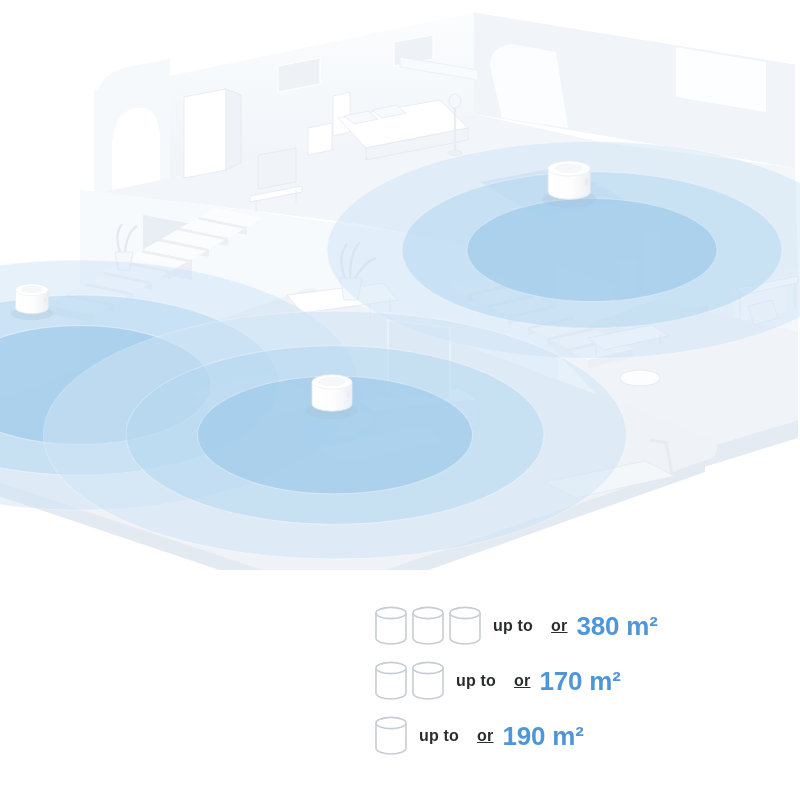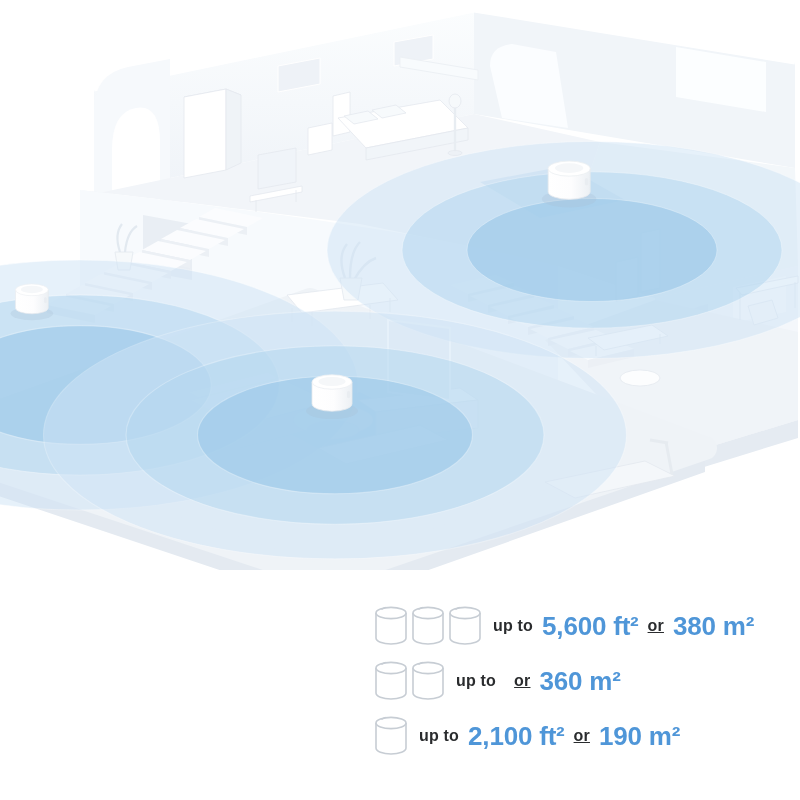--- a/index.html
+++ b/index.html
@@ -229,51 +229,49 @@
             <ellipse cx="17" cy="8" rx="15" ry="5.6" fill="#fff" stroke="#C7CDD4" stroke-width="1.6"></ellipse>
             <path d="M7.5 4.6 Q9.5 2.8 12 2.4" stroke="#C7CDD4" fill="none" stroke-width="1.1"></path>
           </svg>
       <svg class="cyl" viewBox="0 0 34 42">
             <path d="M2 8 V33 A15 6 0 0 0 32 33 V8" fill="#fff" stroke="#C7CDD4" stroke-width="1.6"></path>
             <ellipse cx="17" cy="8" rx="15" ry="5.6" fill="#fff" stroke="#C7CDD4" stroke-width="1.6"></ellipse>
             <path d="M7.5 4.6 Q9.5 2.8 12 2.4" stroke="#C7CDD4" fill="none" stroke-width="1.1"></path>
           </svg>
     </div>
     <span class="upto">up to</span>
-    <span class="val">5,600 ft²</span>
     <span class="or">or</span>
     <span class="val">380 m²</span>
   </div>
 
   <div class="legend-row">
     <div class="units">
       <svg class="cyl" viewBox="0 0 34 42">
             <path d="M2 8 V33 A15 6 0 0 0 32 33 V8" fill="#fff" stroke="#C7CDD4" stroke-width="1.6"></path>
             <ellipse cx="17" cy="8" rx="15" ry="5.6" fill="#fff" stroke="#C7CDD4" stroke-width="1.6"></ellipse>
             <path d="M7.5 4.6 Q9.5 2.8 12 2.4" stroke="#C7CDD4" fill="none" stroke-width="1.1"></path>
           </svg>
       <svg class="cyl" viewBox="0 0 34 42">
             <path d="M2 8 V33 A15 6 0 0 0 32 33 V8" fill="#fff" stroke="#C7CDD4" stroke-width="1.6"></path>
             <ellipse cx="17" cy="8" rx="15" ry="5.6" fill="#fff" stroke="#C7CDD4" stroke-width="1.6"></ellipse>
             <path d="M7.5 4.6 Q9.5 2.8 12 2.4" stroke="#C7CDD4" fill="none" stroke-width="1.1"></path>
           </svg>
     </div>
     <span class="upto">up to</span>
     <span class="or">or</span>
-    <span class="val">360 m²</span>
+    <span class="val">170 m²</span>
   </div>
 
   <div class="legend-row">
     <div class="units">
       <svg class="cyl" viewBox="0 0 34 42">
             <path d="M2 8 V33 A15 6 0 0 0 32 33 V8" fill="#fff" stroke="#C7CDD4" stroke-width="1.6"></path>
             <ellipse cx="17" cy="8" rx="15" ry="5.6" fill="#fff" stroke="#C7CDD4" stroke-width="1.6"></ellipse>
             <path d="M7.5 4.6 Q9.5 2.8 12 2.4" stroke="#C7CDD4" fill="none" stroke-width="1.1"></path>
           </svg>
     </div>
     <span class="upto">up to</span>
-    <span class="val">2,100 ft²</span>
     <span class="or">or</span>
     <span class="val">190 m²</span>
   </div>
 
 </div>
 </div>
 
 </body></html>

